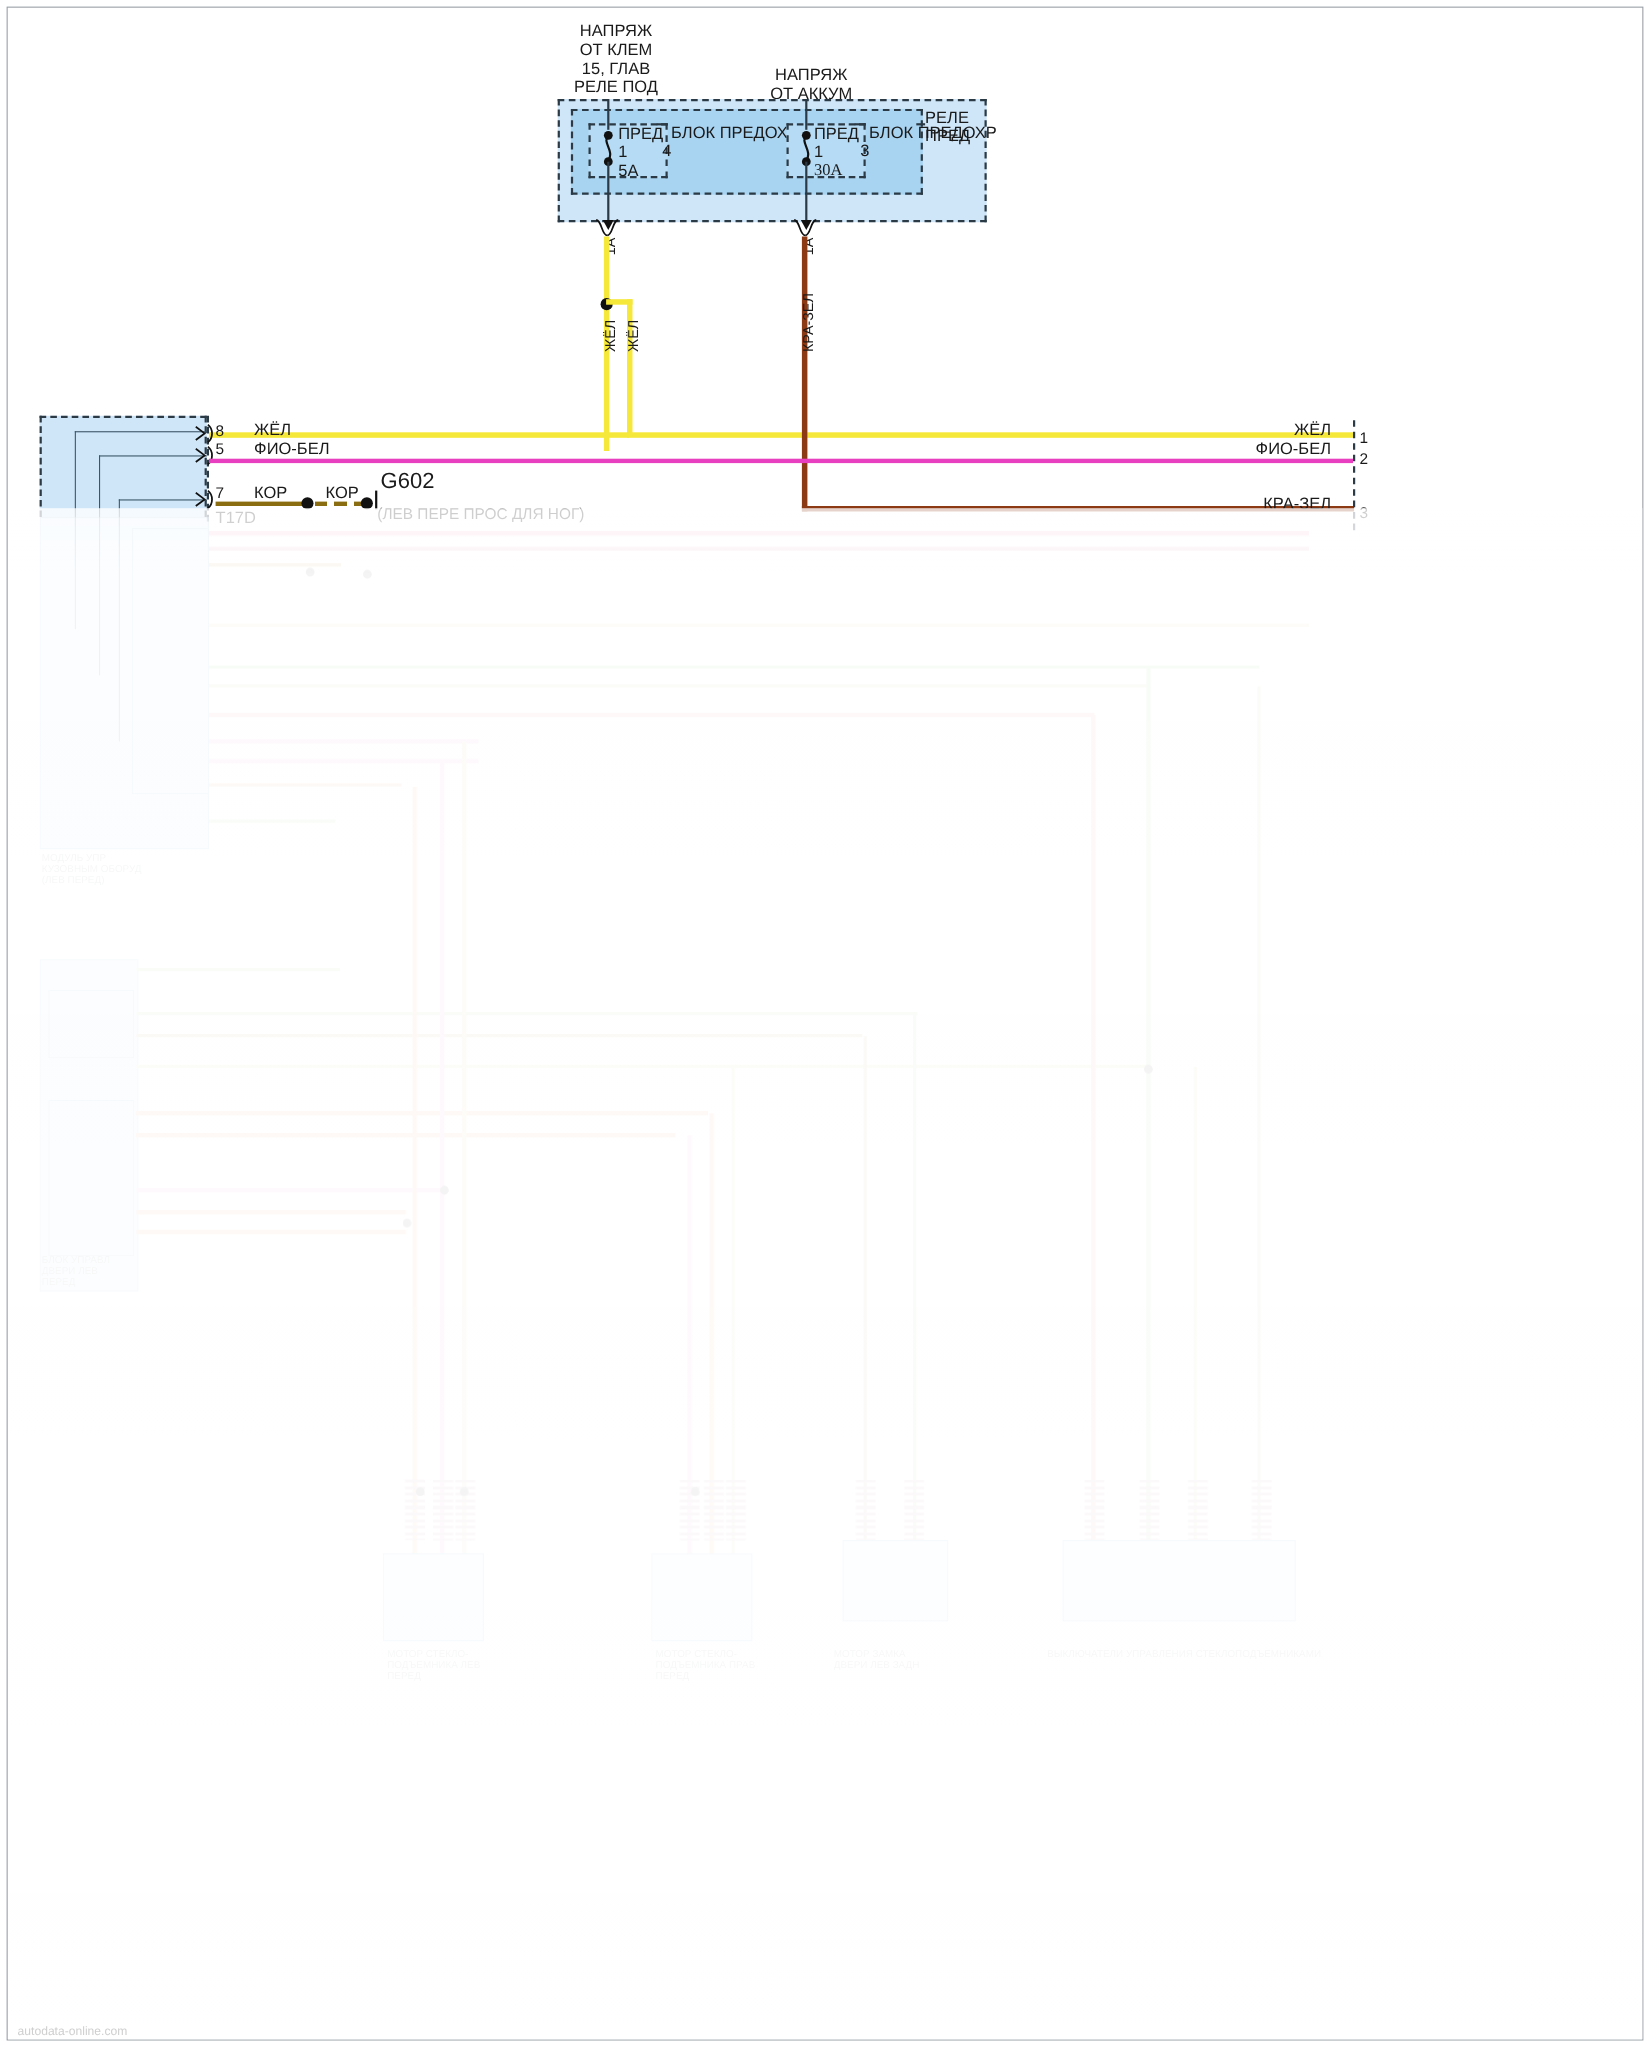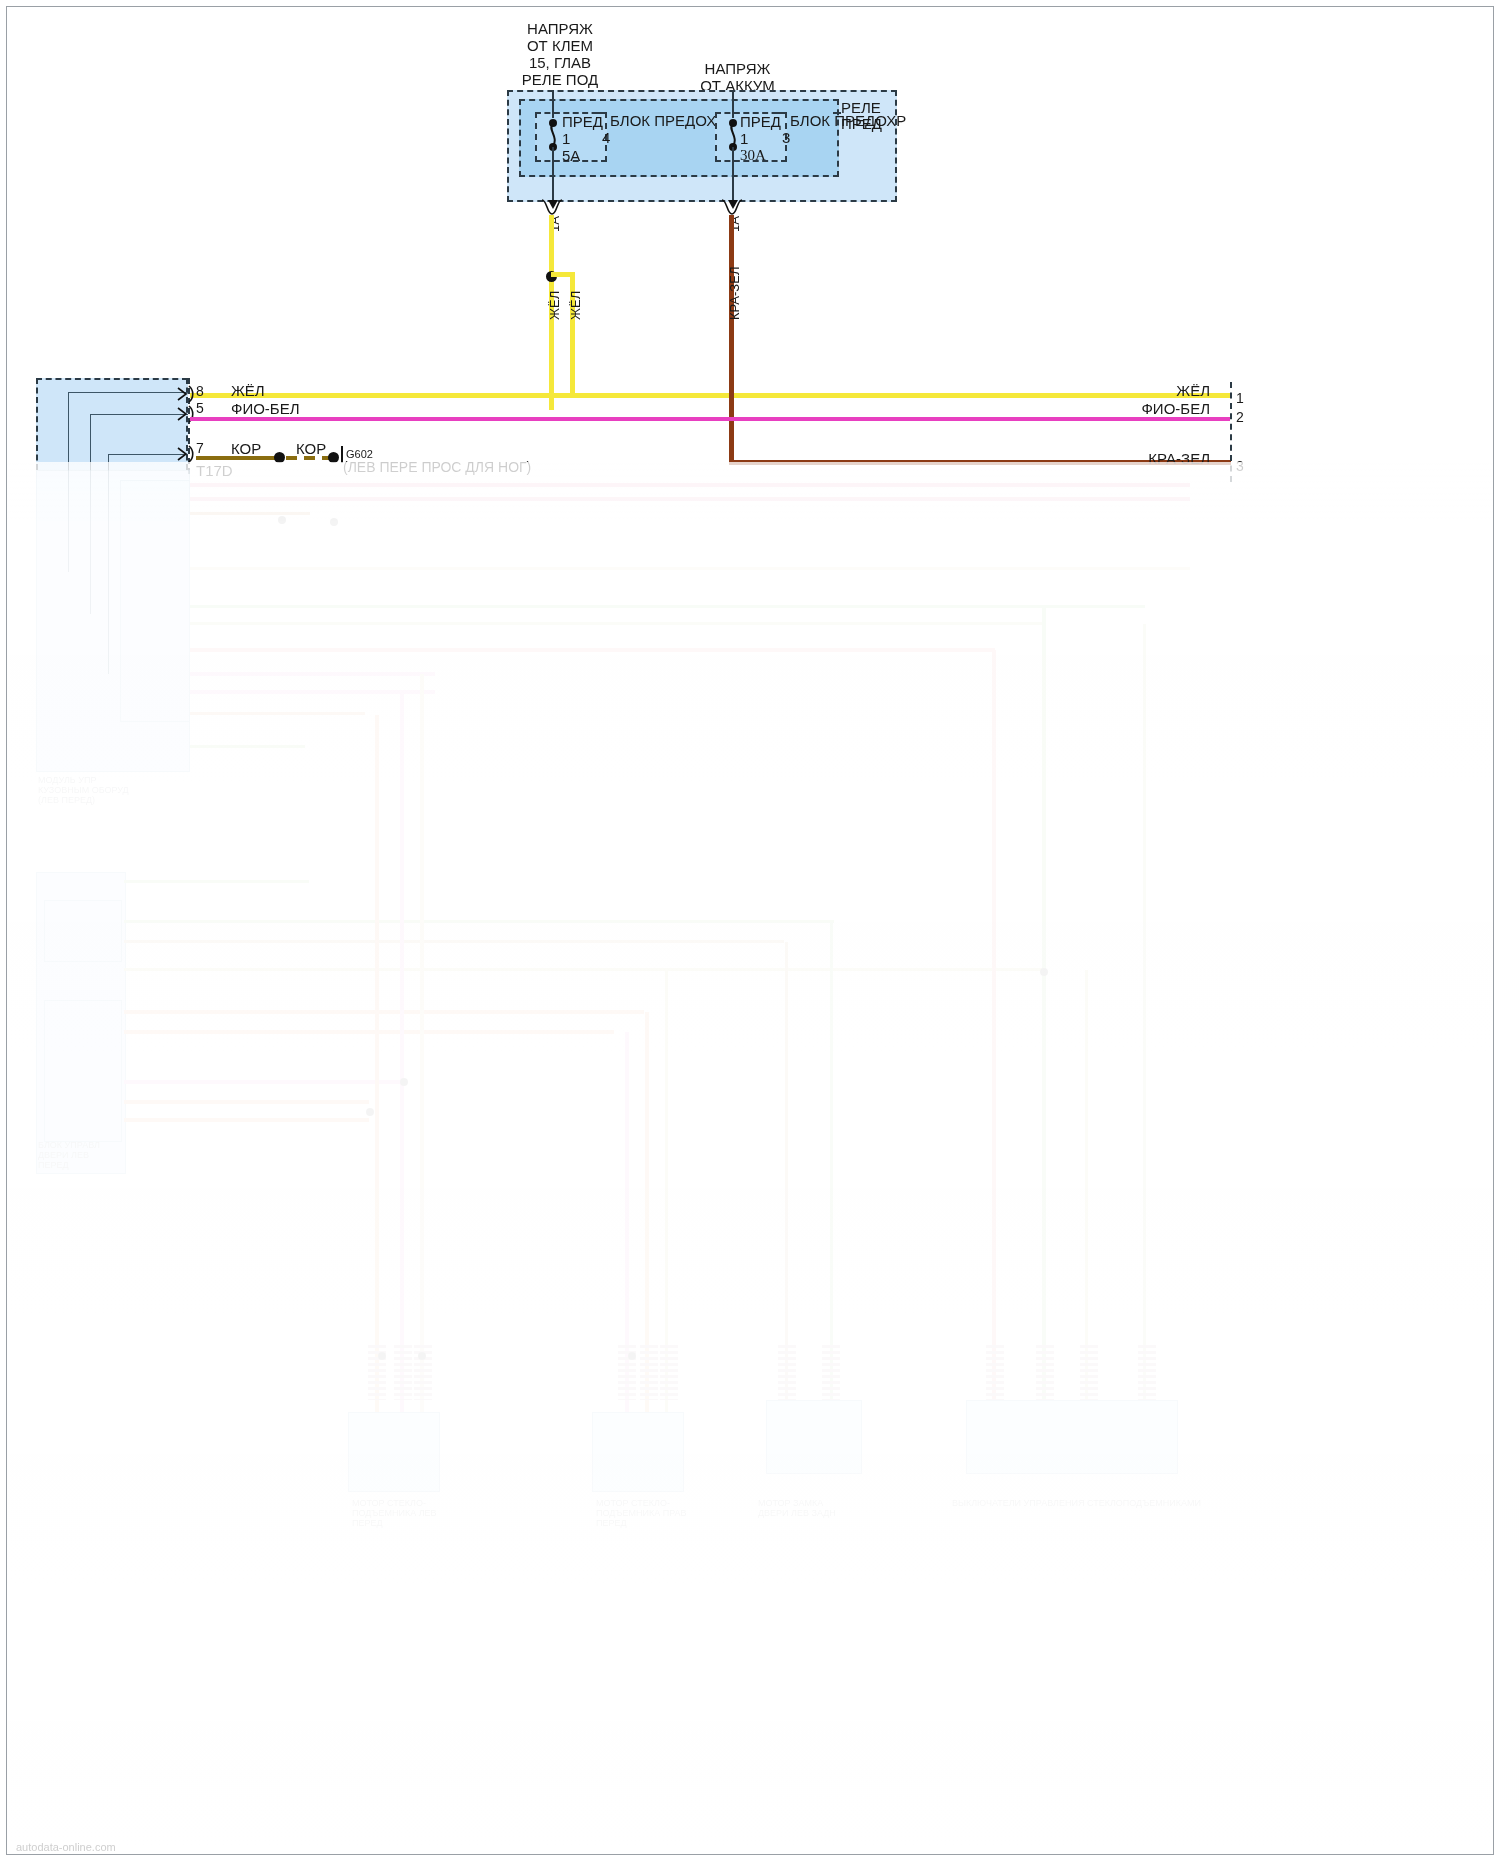--- a/index.html
+++ b/index.html
@@ -179,21 +179,21 @@
 
   <div class="txt" style="left:196px;top:462px;font-size:15px;">T17D</div>
 
   <div class="wire" style="left:196px;top:456px;width:85px;height:4px;background:#8a6d10;"></div>
   <div class="dot" style="left:274px;top:452px;width:11px;height:11px;"></div>
   <div class="txt" style="left:296px;top:440px;font-size:15px;">КОР</div>
   <div class="wire" style="left:286px;top:456px;width:45px;height:4px;
        background:repeating-linear-gradient(to right,#8a6d10 0 11px,transparent 11px 18px);"></div>
   <div class="dot" style="left:328px;top:452px;width:11px;height:11px;"></div>
   <div class="blk" style="left:341px;top:446px;width:2px;height:17px;background:#111;"></div>
-  <div class="txt" style="left:346px;top:446px;font-size:11px;">G602</div>
+  <div class="txt" style="left:346px;top:430px;font-size:20px;">G602</div>
   <div class="txt" style="left:343px;top:459px;font-size:14px;">(ЛЕВ ПЕРЕ ПРОС ДЛЯ НОГ)</div>
 
   <div class="dashL" style="left:1230px;top:382px;height:100px;"></div>
 
   <div class="txt r" style="left:1090px;top:382px;width:120px;font-size:15px;">ЖЁЛ</div>
   <div class="txt" style="left:1236px;top:390px;font-size:14px;">1</div>
 
   <div class="txt r" style="left:1060px;top:400px;width:150px;font-size:15px;">ФИО-БЕЛ</div>
   <div class="txt" style="left:1236px;top:409px;font-size:14px;">2</div>
 

